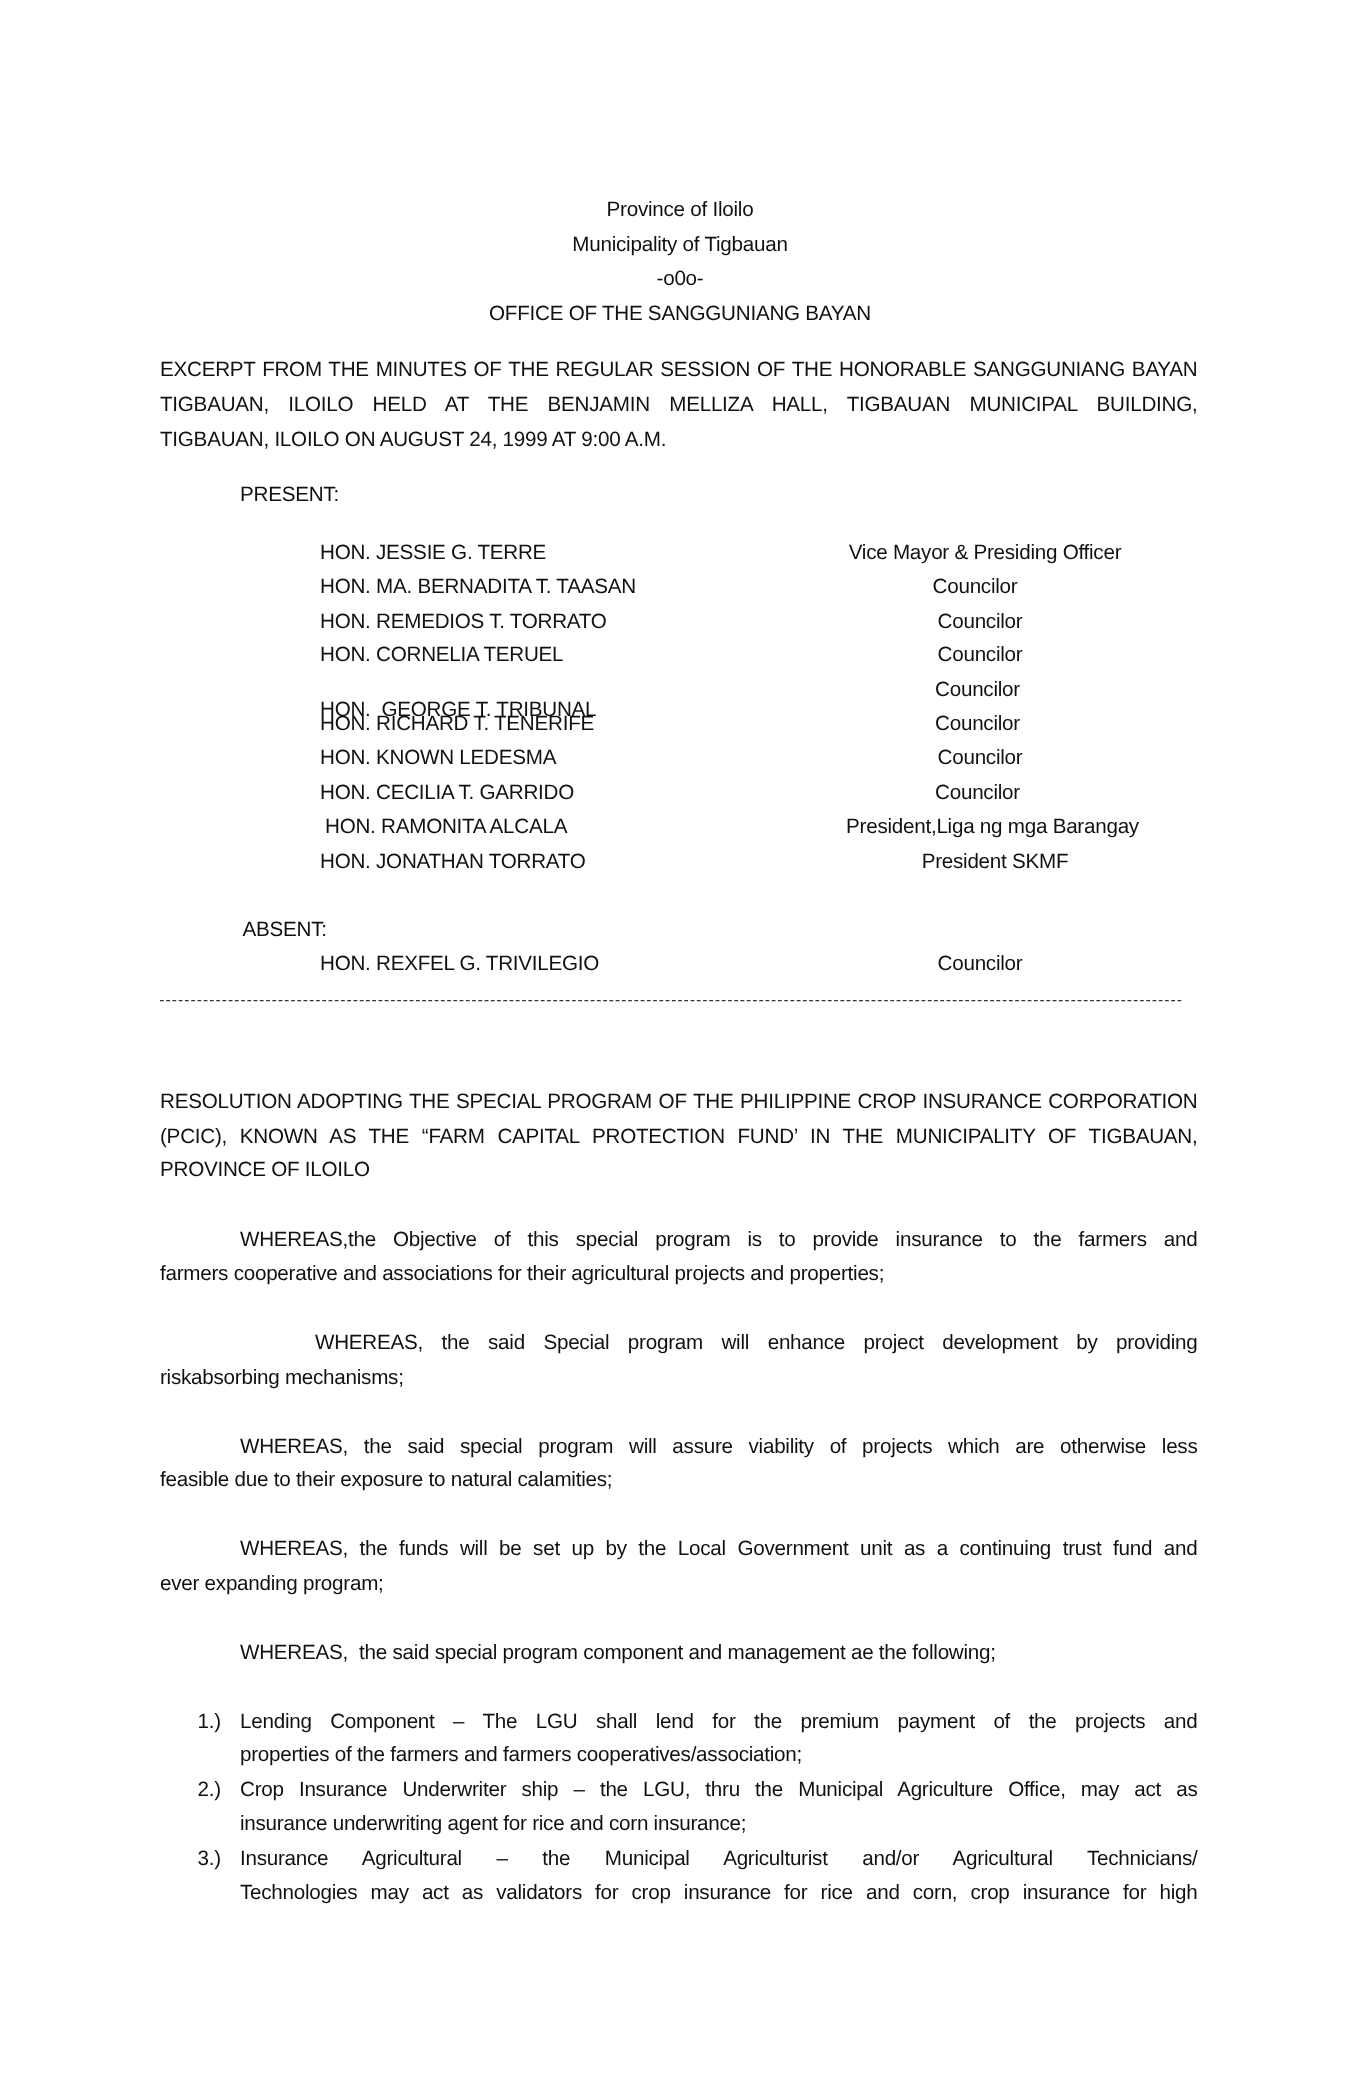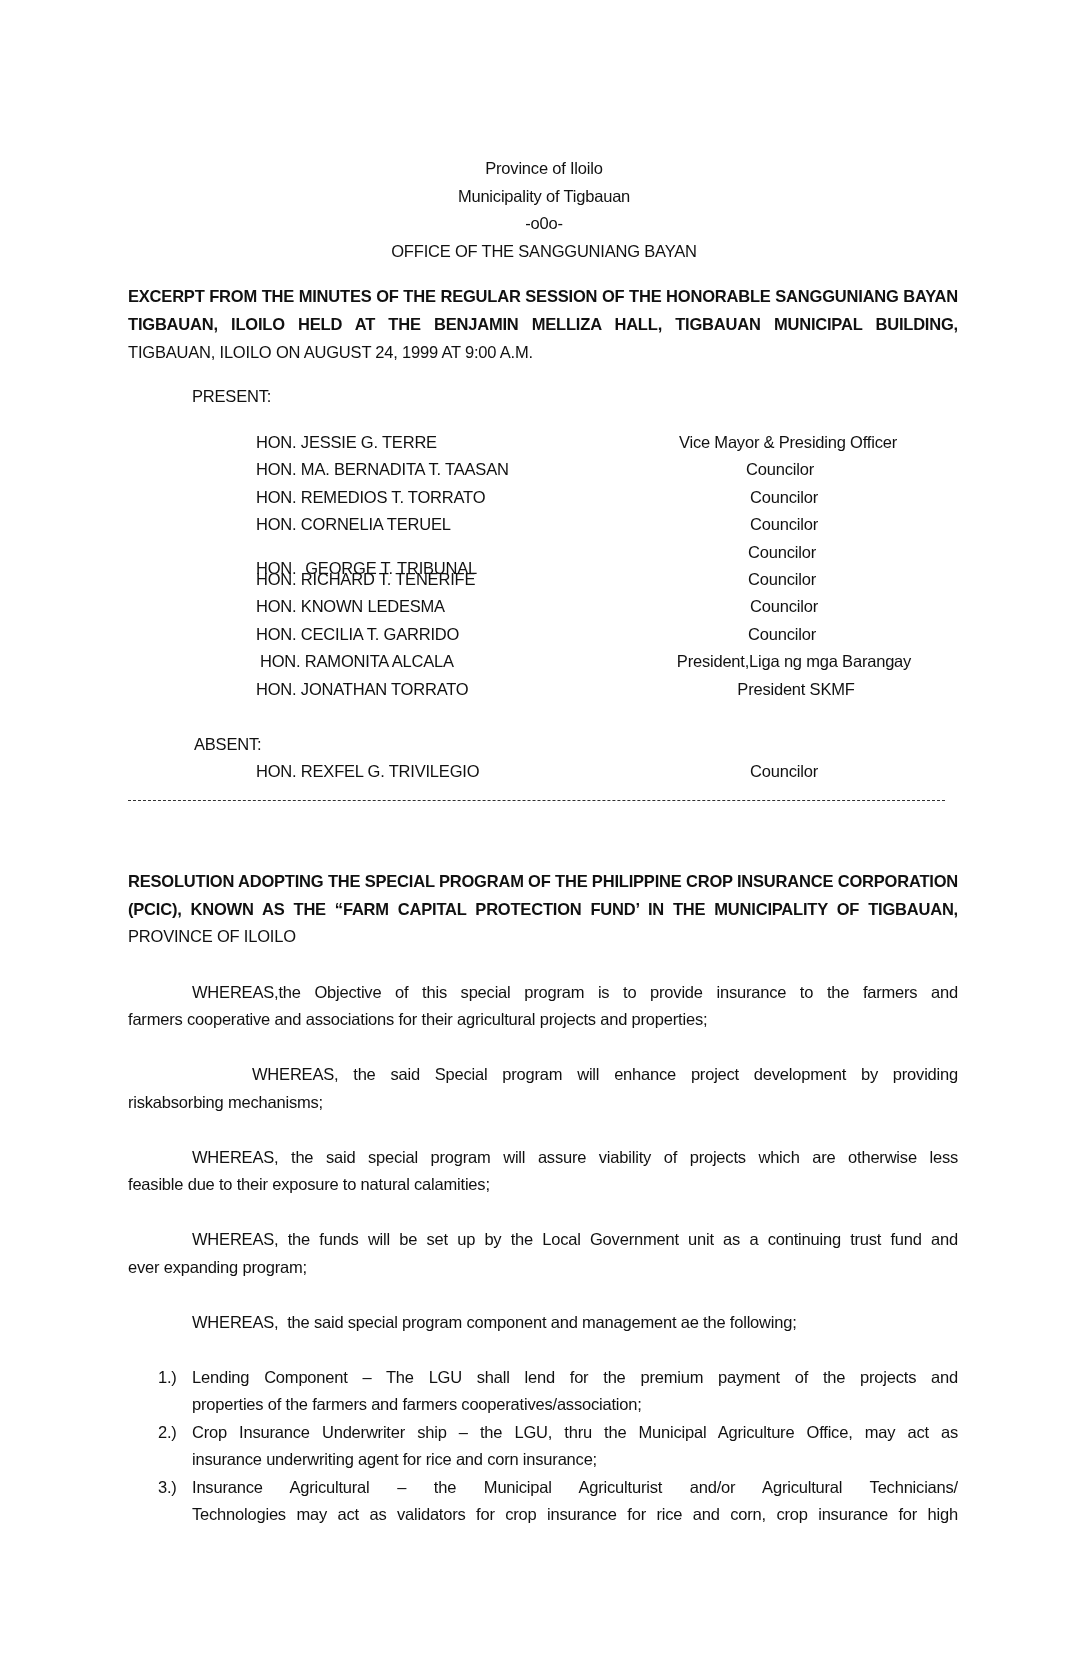--- a/index.html
+++ b/index.html
@@ -1,21 +1,21 @@
 <!DOCTYPE html>
 <html><head>
 <meta charset="utf-8">
 <style>
   html, body { margin: 0; padding: 0; background: #ffffff; }
   body { width: 1088px; height: 1664px; position: relative; overflow: hidden;
          font-family: "Liberation Sans Narrow", "Liberation Sans", sans-serif; color: #111; }
   .page { position: absolute; left: 0; top: 0; width: 1088px; height: 1664px; }
   .t { position: absolute; font-size: 16.5px; line-height: 20px; white-space: nowrap; letter-spacing: -0.2px; }
   .center { left: 0; width: 1088px; text-align: center; }
-  .just { left: 128px; width: 830px; white-space: normal; text-align: justify; text-align-last: justify; font-weight: bold; }
+  .just { left: 128px; width: 830px; white-space: normal; text-align: justify; text-align-last: justify; }
   .name { left: 256px; }
   .role { width: 260px; text-align: center; left: 654px; }
   .dash { position: absolute; left: 128px; width: 817px; top: 800px; height: 0;
           border-top: 1.4px dashed #333; }
   .num { left: 158px; }
   .item { left: 192px; width: 766px; white-space: normal; text-align: justify; text-align-last: justify; }
 </style>
 </head>
 <body>
 

